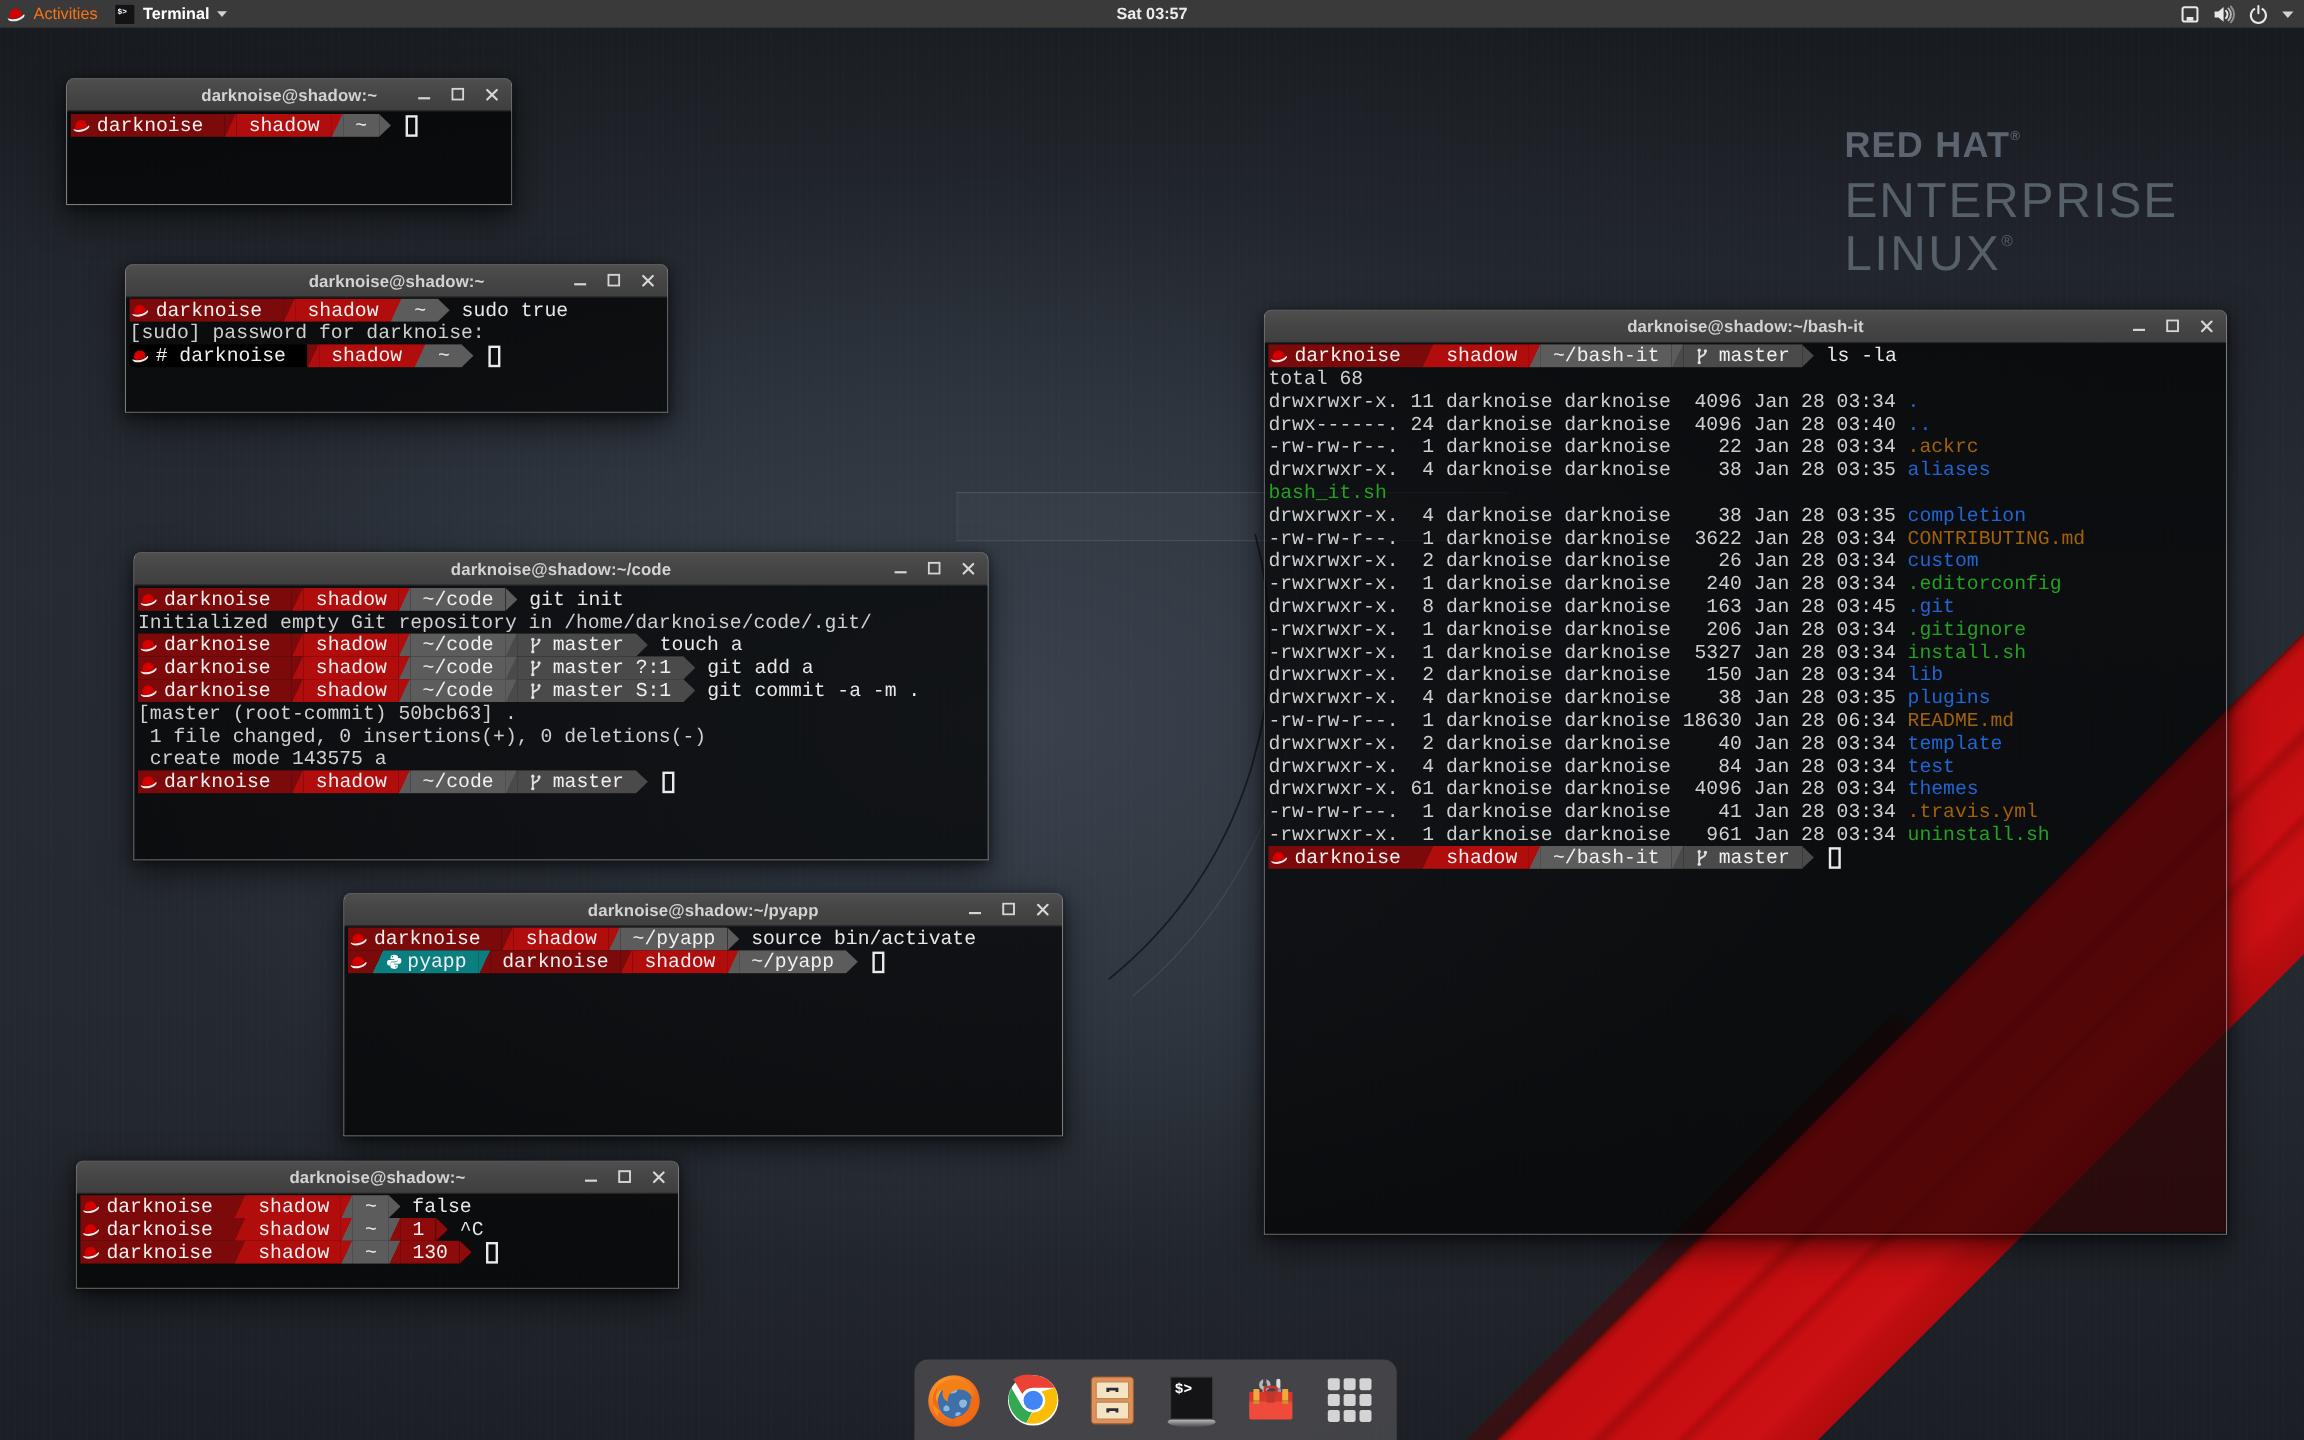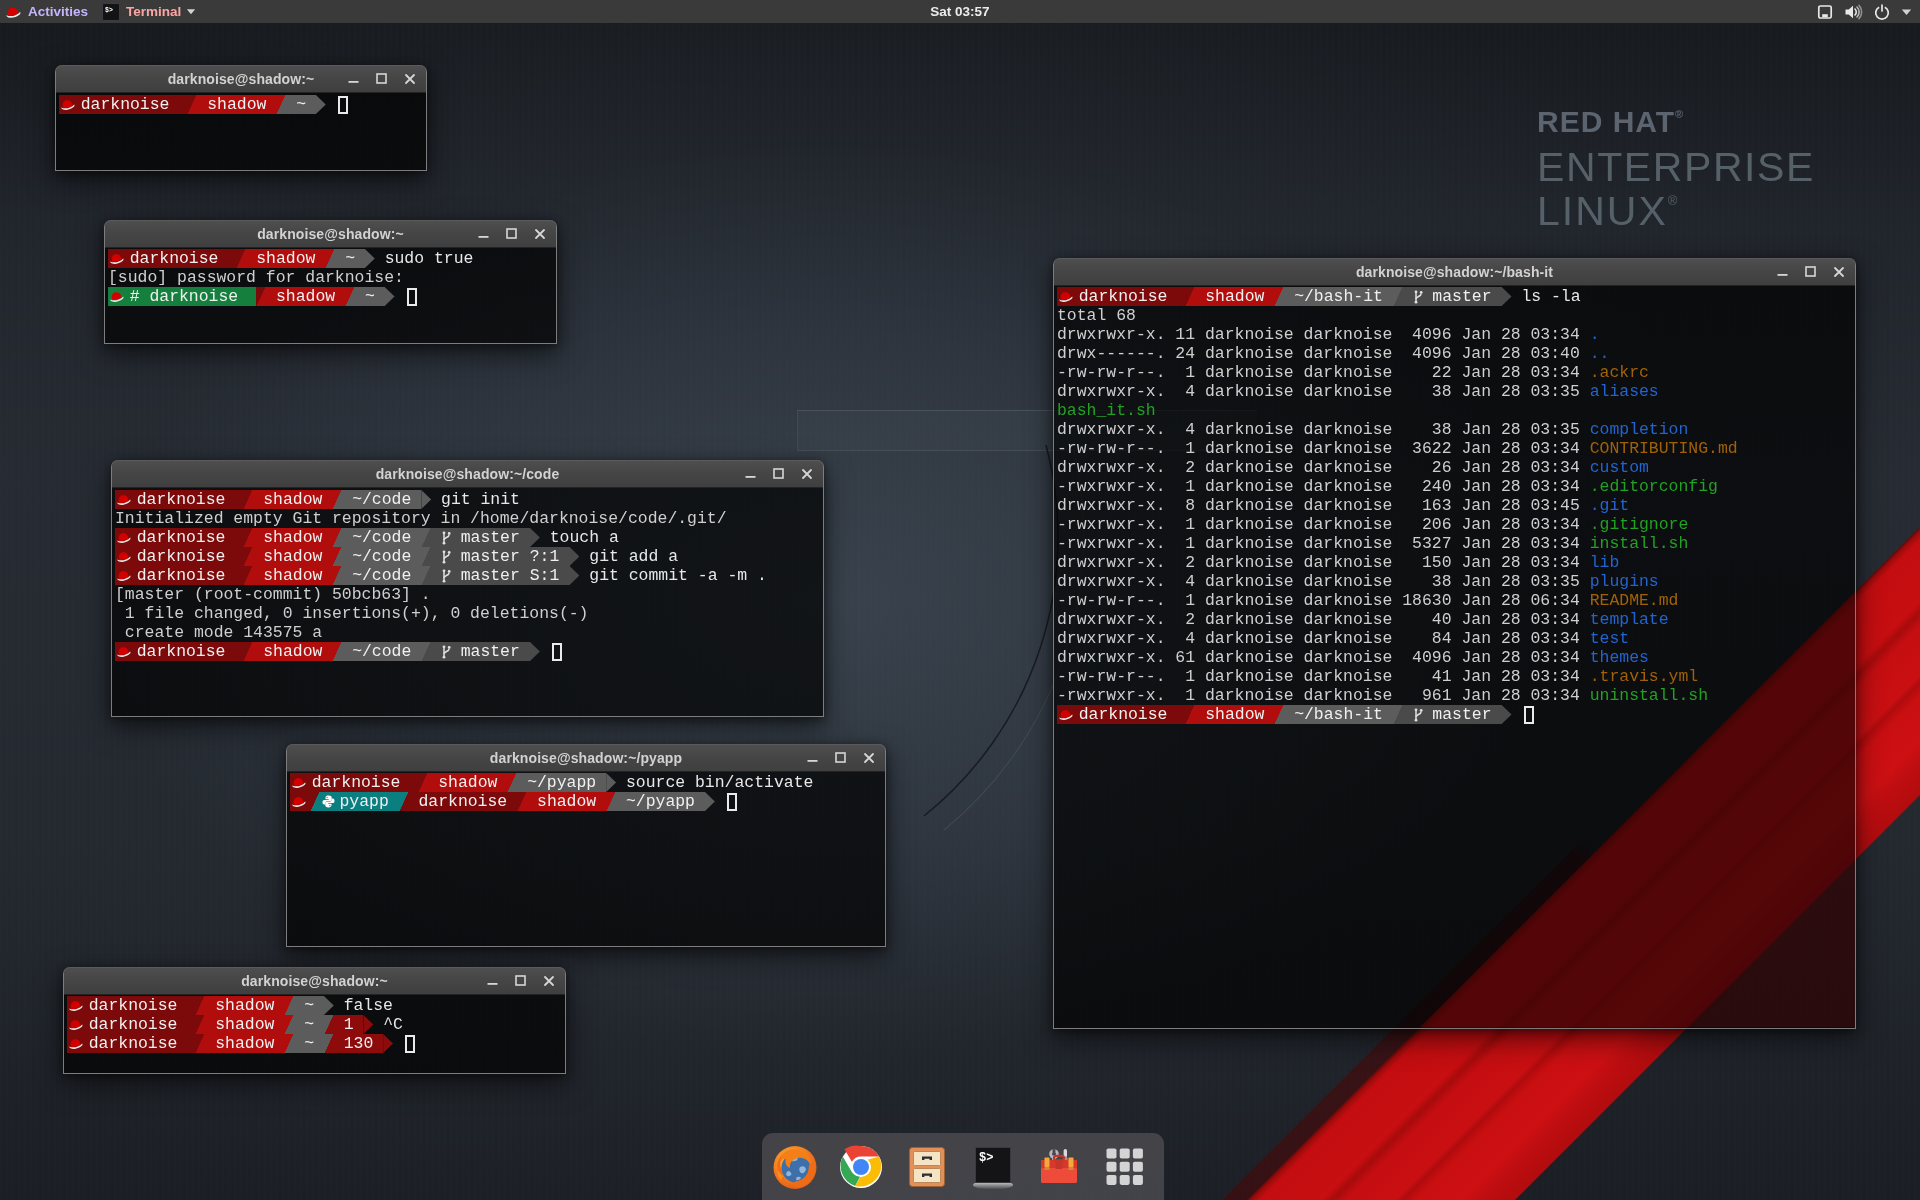--- a/index.html
+++ b/index.html
@@ -11,23 +11,23 @@
  background:repeating-linear-gradient(90deg,rgba(255,255,255,0.008) 0 1px,rgba(0,0,0,0.008) 2px 3px,rgba(255,255,255,0) 3px 6px);}
 #wsvg{position:absolute;left:0;top:0}
 #logo{position:absolute;left:1537px;top:99px;font-family:"Liberation Sans",sans-serif}
 #logo .l1{font-size:30px;font-weight:bold;letter-spacing:1px;line-height:30px;height:48px;color:#5b646f}
 #logo .l2{font-size:41px;font-weight:normal;letter-spacing:1.6px;line-height:41px;height:33px;color:#566069}
 #logo .l3{font-size:41px;font-weight:normal;letter-spacing:2px;line-height:41px;color:#566069}
 #logo .reg{font-size:11px;vertical-align:14px;letter-spacing:0}
 #logo .reg2{font-size:13px;vertical-align:20px;letter-spacing:0}
 #topbar{position:absolute;left:0;top:0;width:1920px;height:23px;background:#3a3a3a;color:#e8e8e8;z-index:50}
 .tleft{position:absolute;left:5px;top:0;height:23px;display:flex;align-items:center}
-.act{font-size:13.5px;font-weight:bold;color:#c4b5fd}
+.act{font-size:13.5px;font-weight:normal;color:#f97316}
 .appm{display:flex;align-items:center;margin-left:14px}
-.appname{font-size:13.5px;font-weight:bold;color:#fca5a5}
+.appname{font-size:13.5px;font-weight:bold;color:#ffffff}
 .clock{position:absolute;left:0;right:0;top:0;height:23px;display:flex;align-items:center;justify-content:center;font-size:13.5px;font-weight:bold;color:#ececec}
 .tright{position:absolute;right:8px;top:0;height:23px;display:flex;align-items:center;gap:11px}
 .win{position:absolute;border:1px solid #7d7d7d;border-top:none;border-radius:7px 7px 0 0;
  box-shadow:0 10px 28px rgba(0,0,0,0.55),0 2px 8px rgba(0,0,0,0.45);z-index:10}
 .tb{height:28px;background:linear-gradient(180deg,#4f4f4f 0%,#464646 45%,#3f3f3f 100%);
  border-radius:6px 6px 0 0;border-bottom:1px solid #232323;position:relative;
  display:flex;align-items:center;justify-content:center;box-shadow:inset 0 1px 0 rgba(255,255,255,0.07)}
 .tt{font-size:14px;font-weight:bold;color:#d2d2d2;letter-spacing:0.1px}
 .btns{position:absolute;right:10px;top:0;height:100%;display:flex;align-items:center;gap:17px}
 .ct{position:absolute;left:0;right:0;top:28px;bottom:0;background:rgba(1,1,1,0.70);
@@ -172,21 +172,21 @@
       </span>
     </div>
     <div class="ct" style="padding-top:1px">
       <div class="ln"><span class="sg" style="width:128.48px;background:#7c0a0a"><svg class="hat" width="15" height="13" viewBox="0 0 15 13">
             <g transform="rotate(-13 7.5 7)">
               <path d="M2.6 8.2 C2.6 4 4.8 2.2 7.5 2.2 C10.2 2.2 12.4 4.1 12.4 7.8 L12.4 8.6 C9.4 9.9 5.4 9.9 2.6 8.8 Z" fill="#d40000"></path>
               <path d="M0.9 8 C4.2 10.7 10.6 10.7 14.1 7.9 C14.6 8.7 14.1 9.7 12.9 10.4 C9.7 12.2 4.8 12 2.3 10.5 C1.3 9.9 0.7 8.8 0.9 8 Z" fill="#ebebeb"></path>
             </g>
           </svg><span class="st">darknoise</span></span><span class="sp" style="background:linear-gradient(115deg,#7c0a0a 49.3%,#b20d0d 50.7%)"></span><span class="sg" style="width:79.06px;background:#b20d0d"><span class="st">shadow</span></span><span class="sp" style="background:linear-gradient(115deg,#b20d0d 49.3%,#5c5c5c 50.7%)"></span><span class="sg" style="width:29.65px;background:#5c5c5c"><span class="st">~</span></span><span class="ar" style="background:#5c5c5c"></span><span class="cm">&nbsp;sudo true</span></div>
       <div class="ln"><span class="o">[sudo] password for darknoise:</span></div>
-      <div class="ln"><span class="sg" style="width:148.24px;background:#15803d"><svg class="hat" width="15" height="13" viewBox="0 0 15 13">
+      <div class="ln"><span class="sg" style="width:148.24px;background:#000000"><svg class="hat" width="15" height="13" viewBox="0 0 15 13">
             <g transform="rotate(-13 7.5 7)">
               <path d="M2.6 8.2 C2.6 4 4.8 2.2 7.5 2.2 C10.2 2.2 12.4 4.1 12.4 7.8 L12.4 8.6 C9.4 9.9 5.4 9.9 2.6 8.8 Z" fill="#d40000"></path>
               <path d="M0.9 8 C4.2 10.7 10.6 10.7 14.1 7.9 C14.6 8.7 14.1 9.7 12.9 10.4 C9.7 12.2 4.8 12 2.3 10.5 C1.3 9.9 0.7 8.8 0.9 8 Z" fill="#ebebeb"></path>
             </g>
           </svg><span class="st"># darknoise</span></span><span class="sp" style="background:linear-gradient(115deg,#7c0a0a 49.3%,#b20d0d 50.7%)"></span><span class="sg" style="width:79.06px;background:#b20d0d"><span class="st">shadow</span></span><span class="sp" style="background:linear-gradient(115deg,#b20d0d 49.3%,#5c5c5c 50.7%)"></span><span class="sg" style="width:29.65px;background:#5c5c5c"><span class="st">~</span></span><span class="ar" style="background:#5c5c5c"></span><span class="cu"></span></div>
     </div>
   </div>
 <div class="win" style="left:111px;top:460px;width:713px;height:257px">
     <div class="tb">
       <span class="tt">darknoise@shadow:~/code</span>

